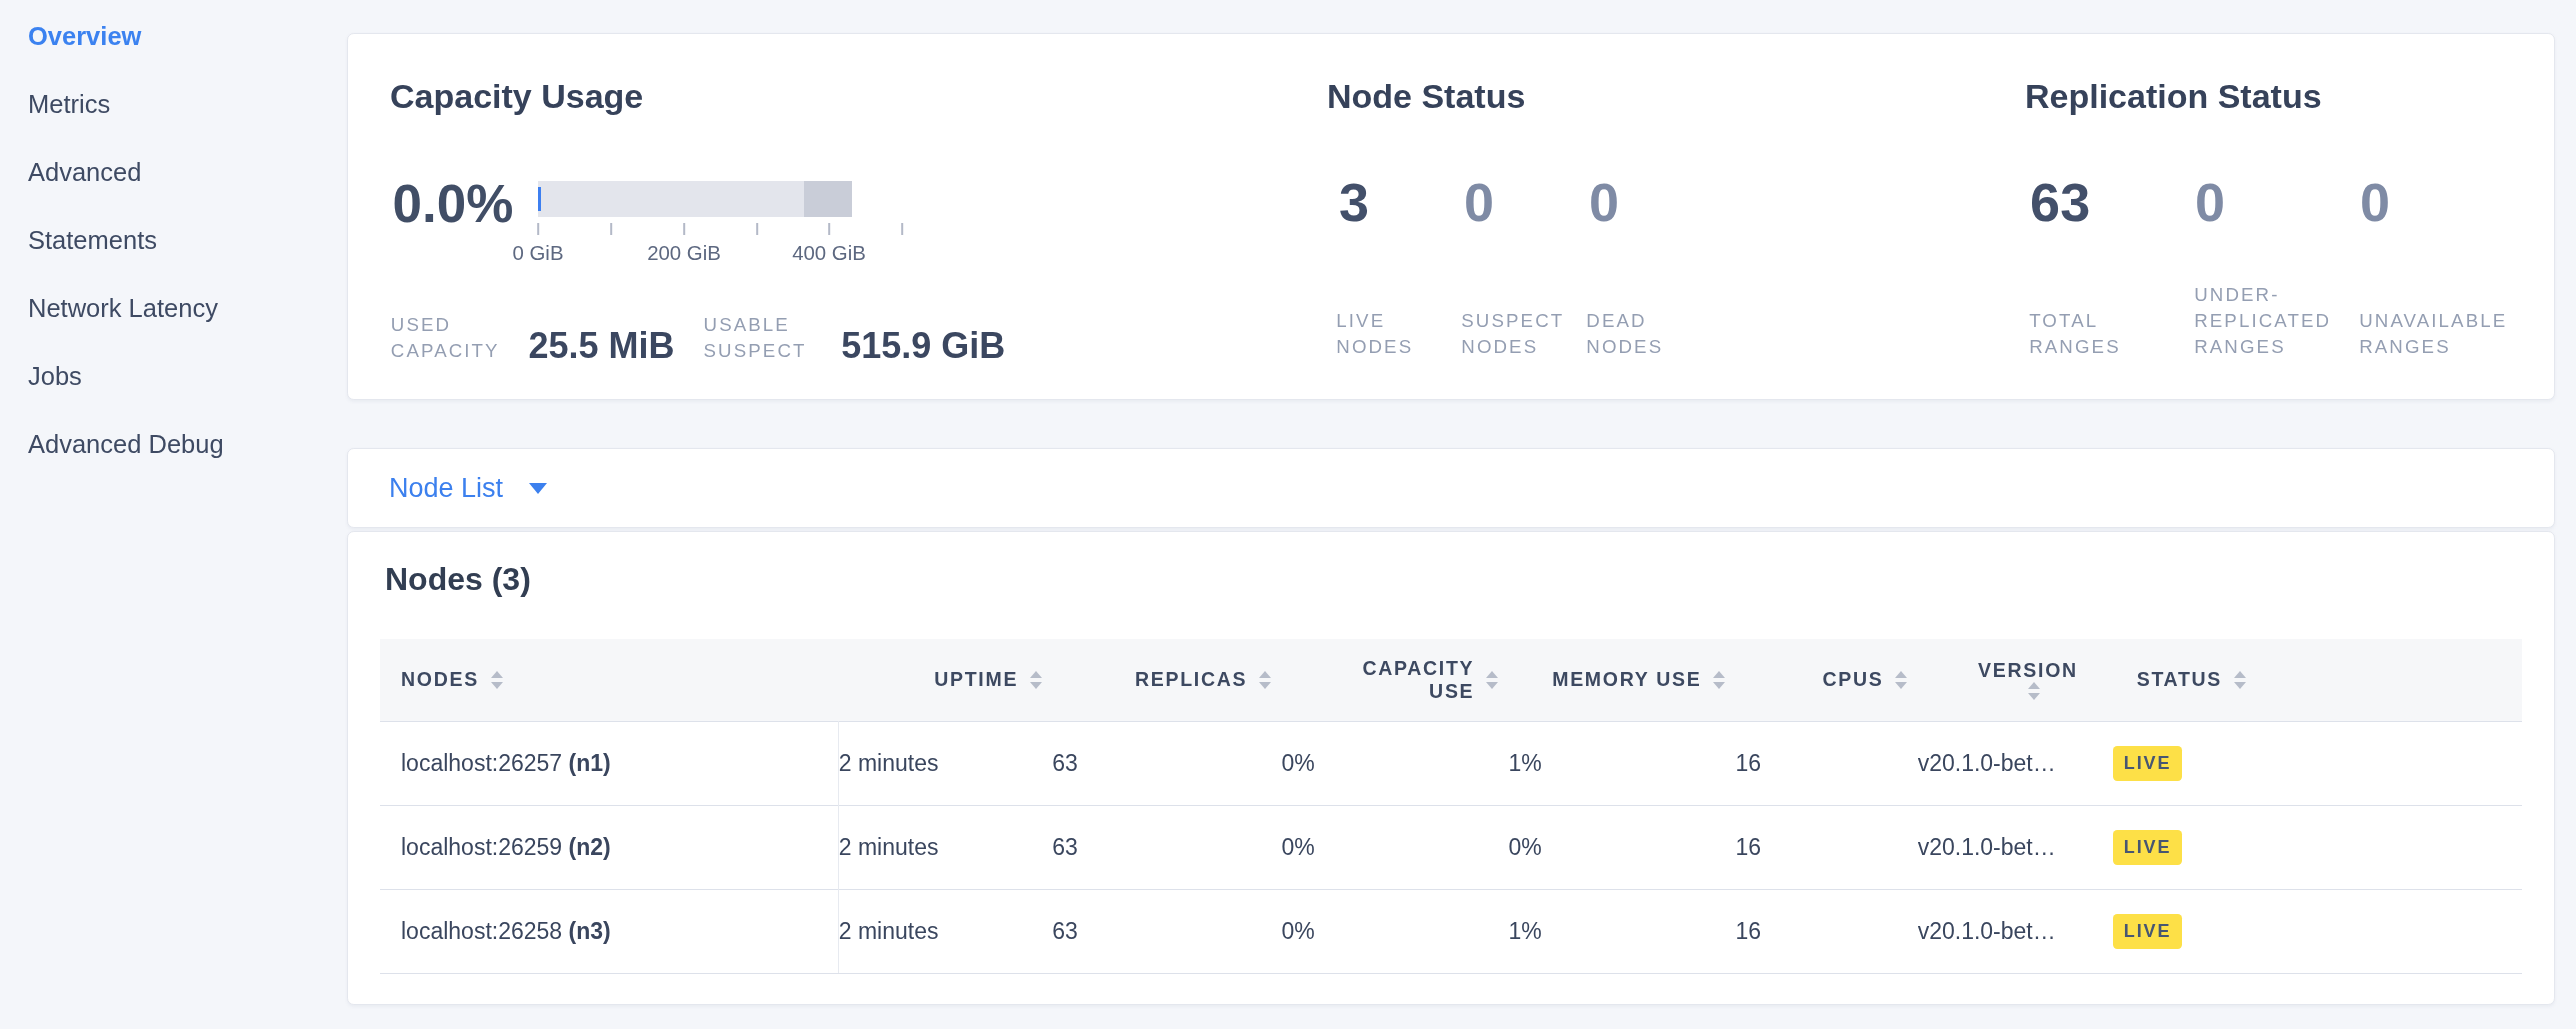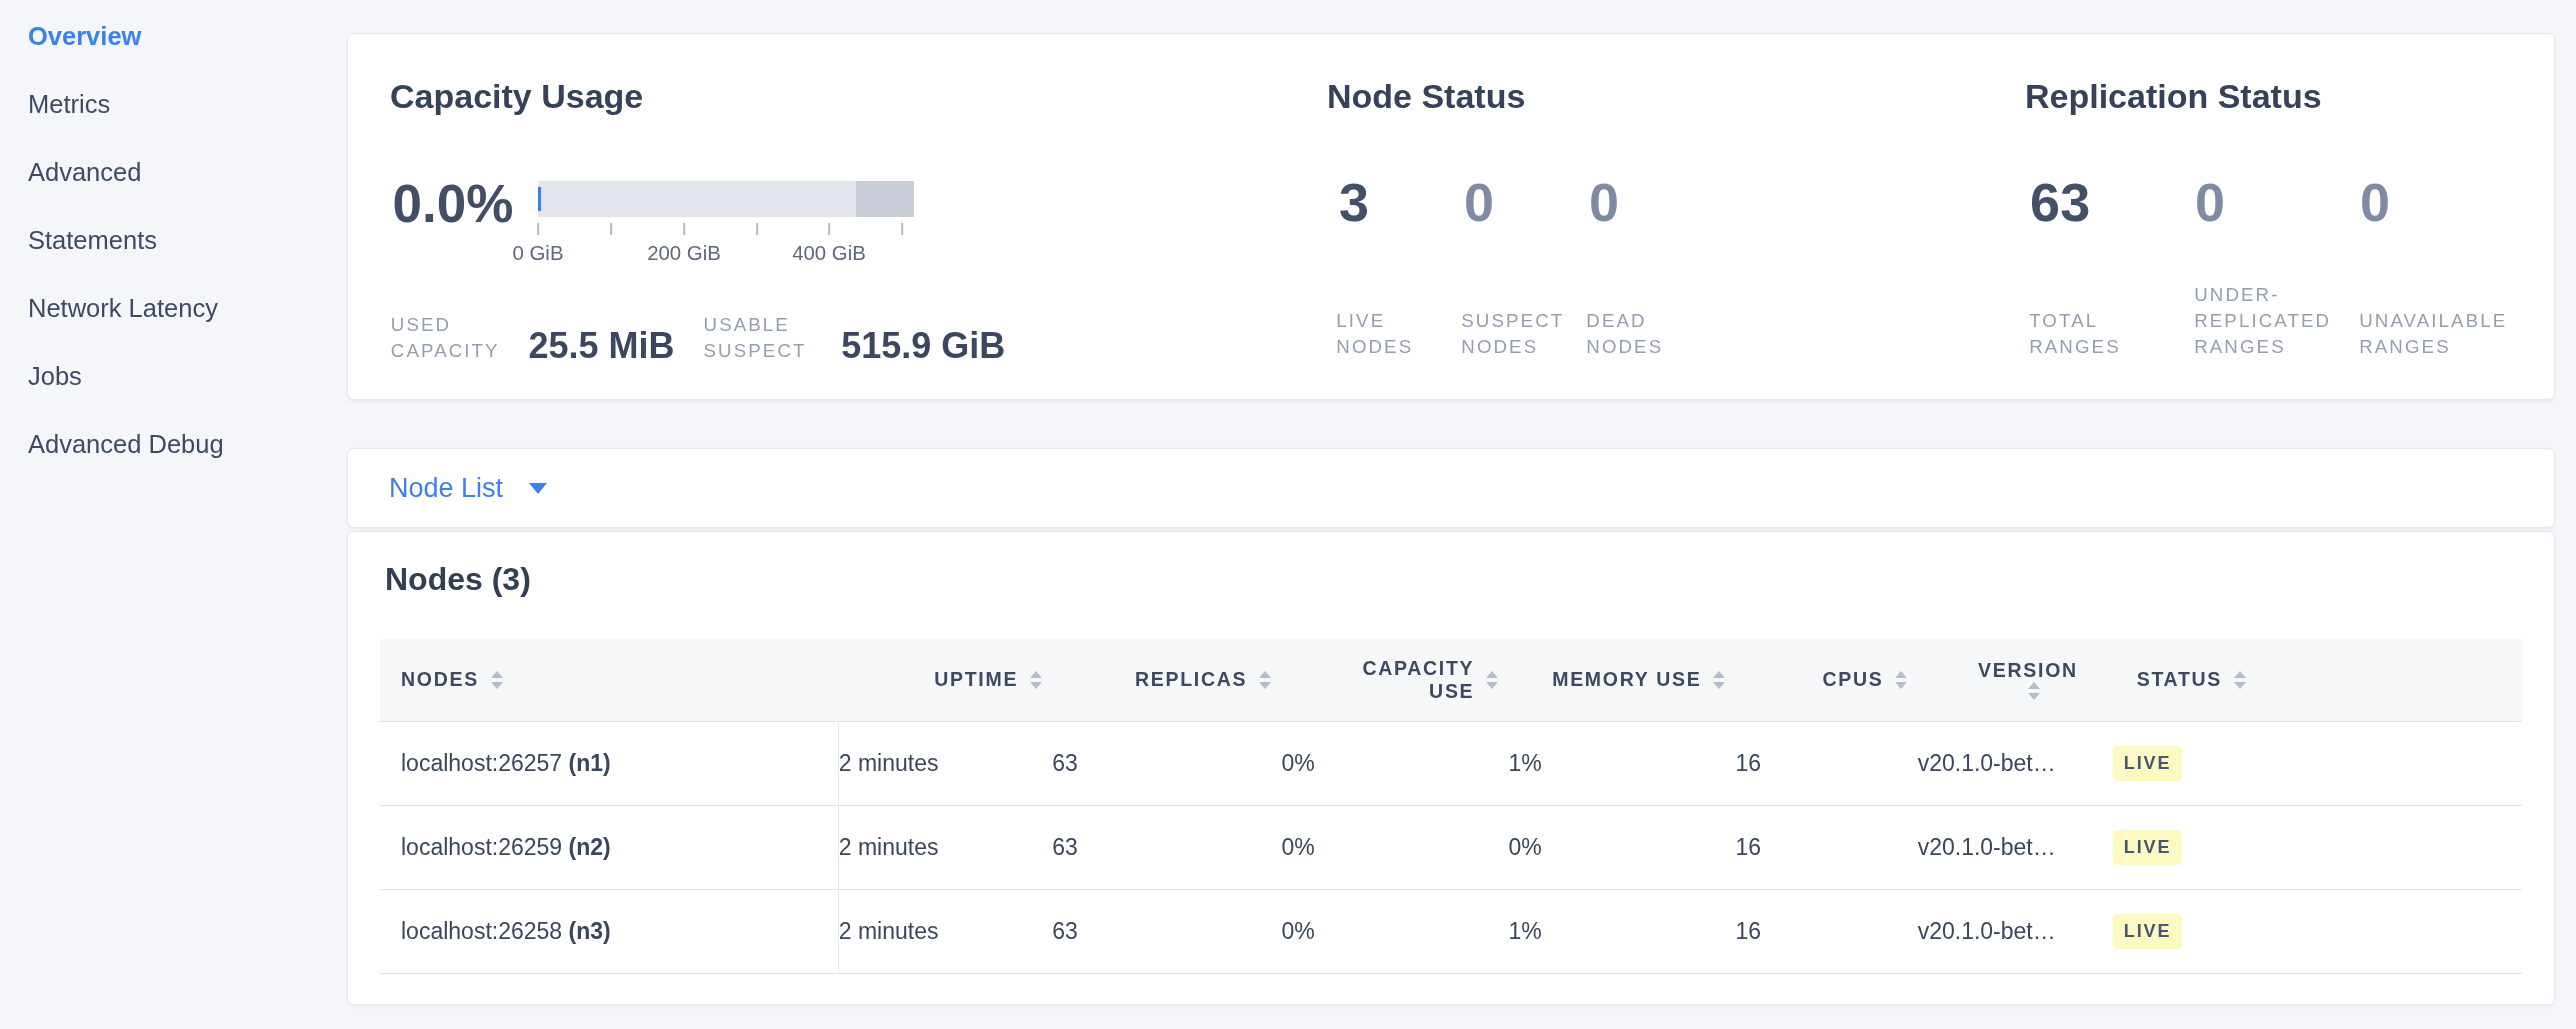--- a/index.html
+++ b/index.html
@@ -60,21 +60,21 @@
     color: #949eb2; font-weight: 400;
   }
   .sec-nodestatus .stat-lbl { width: 125px; }
   .sec-replication .stat-lbl { width: 165px; }
 
   
   .cap-percent {
     position: absolute; left: 2.5px; top: 140px;
     font-size: 53px; line-height: 59px; font-weight: 600; color: #414e66;
   }
-  .cap-chart { position: absolute; left: 148px; top: 147px; width: 376px; }
+  .cap-chart { position: absolute; left: 148px; top: 147px; width: 314px; }
   .cap-bar { position: relative; height: 36px; background: #e3e5ec; }
   .cap-bar-other { position: absolute; right: 0; top: 0; bottom: 0; width: 15.4%; background: #c9cdd8; }
   .cap-bar-used { position: absolute; left: 0; top: 6px; bottom: 6px; width: 2.5px; background: #3d7ff0; }
   .cap-tick { position: absolute; top: 42px; width: 1.7px; height: 12px; background: #b3b9c7; transform: translateX(-0.8px); }
   .cap-axis-lbl {
     position: absolute; top: 61px; transform: translateX(-50%);
     font-size: 20.4px; color: #5d6880; white-space: nowrap;
   }
   .cap-stats { position: absolute; left: 0.8px; bottom: 35px; display: flex; align-items: flex-end; }
   .cap-stat-lbl {
@@ -134,21 +134,21 @@
     white-space: nowrap; overflow: hidden;
   }
   tbody tr:last-child td { border-bottom: 1.7px solid #dde1ea; }
   tbody td:first-child { border-right: 1.7px solid #e7eaf0; padding-left: 21px; }
   td.al-right { text-align: left; padding-right: 38px; }
   td.col-version { padding-left: 25.5px; }
   td.col-status { padding-left: 24px; }
   .node-id { font-weight: 700; }
 
   .badge-live {
-    display: inline-block; background: #fef9c3; color: #475672;
+    display: inline-block; background: #fde047; color: #475672;
     font-size: 18px; font-weight: 700; letter-spacing: 1.9px;
     padding: 8.5px 11px; border-radius: 4.2px; line-height: 1;
   }
 </style>
 </head>
 <body>
 
 <div class="page">
 
   <nav class="sidebar">

